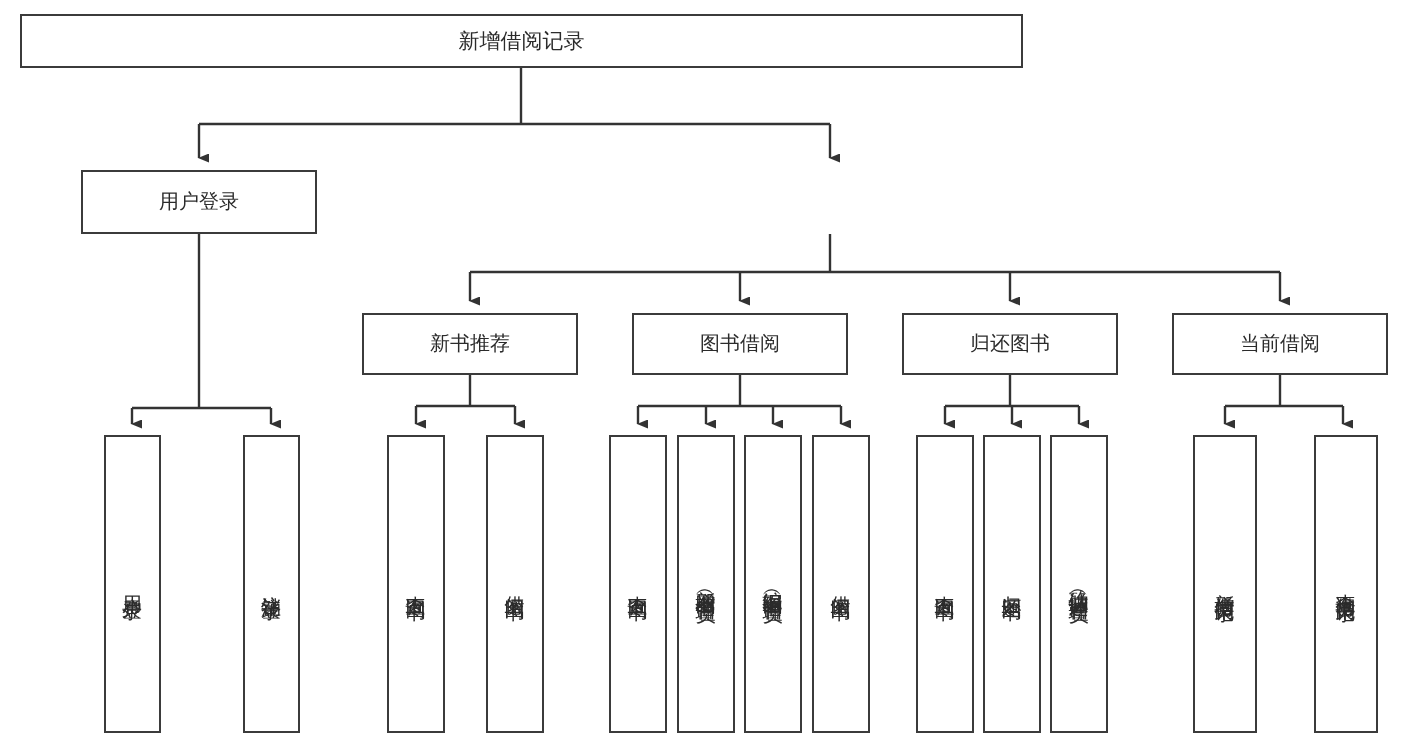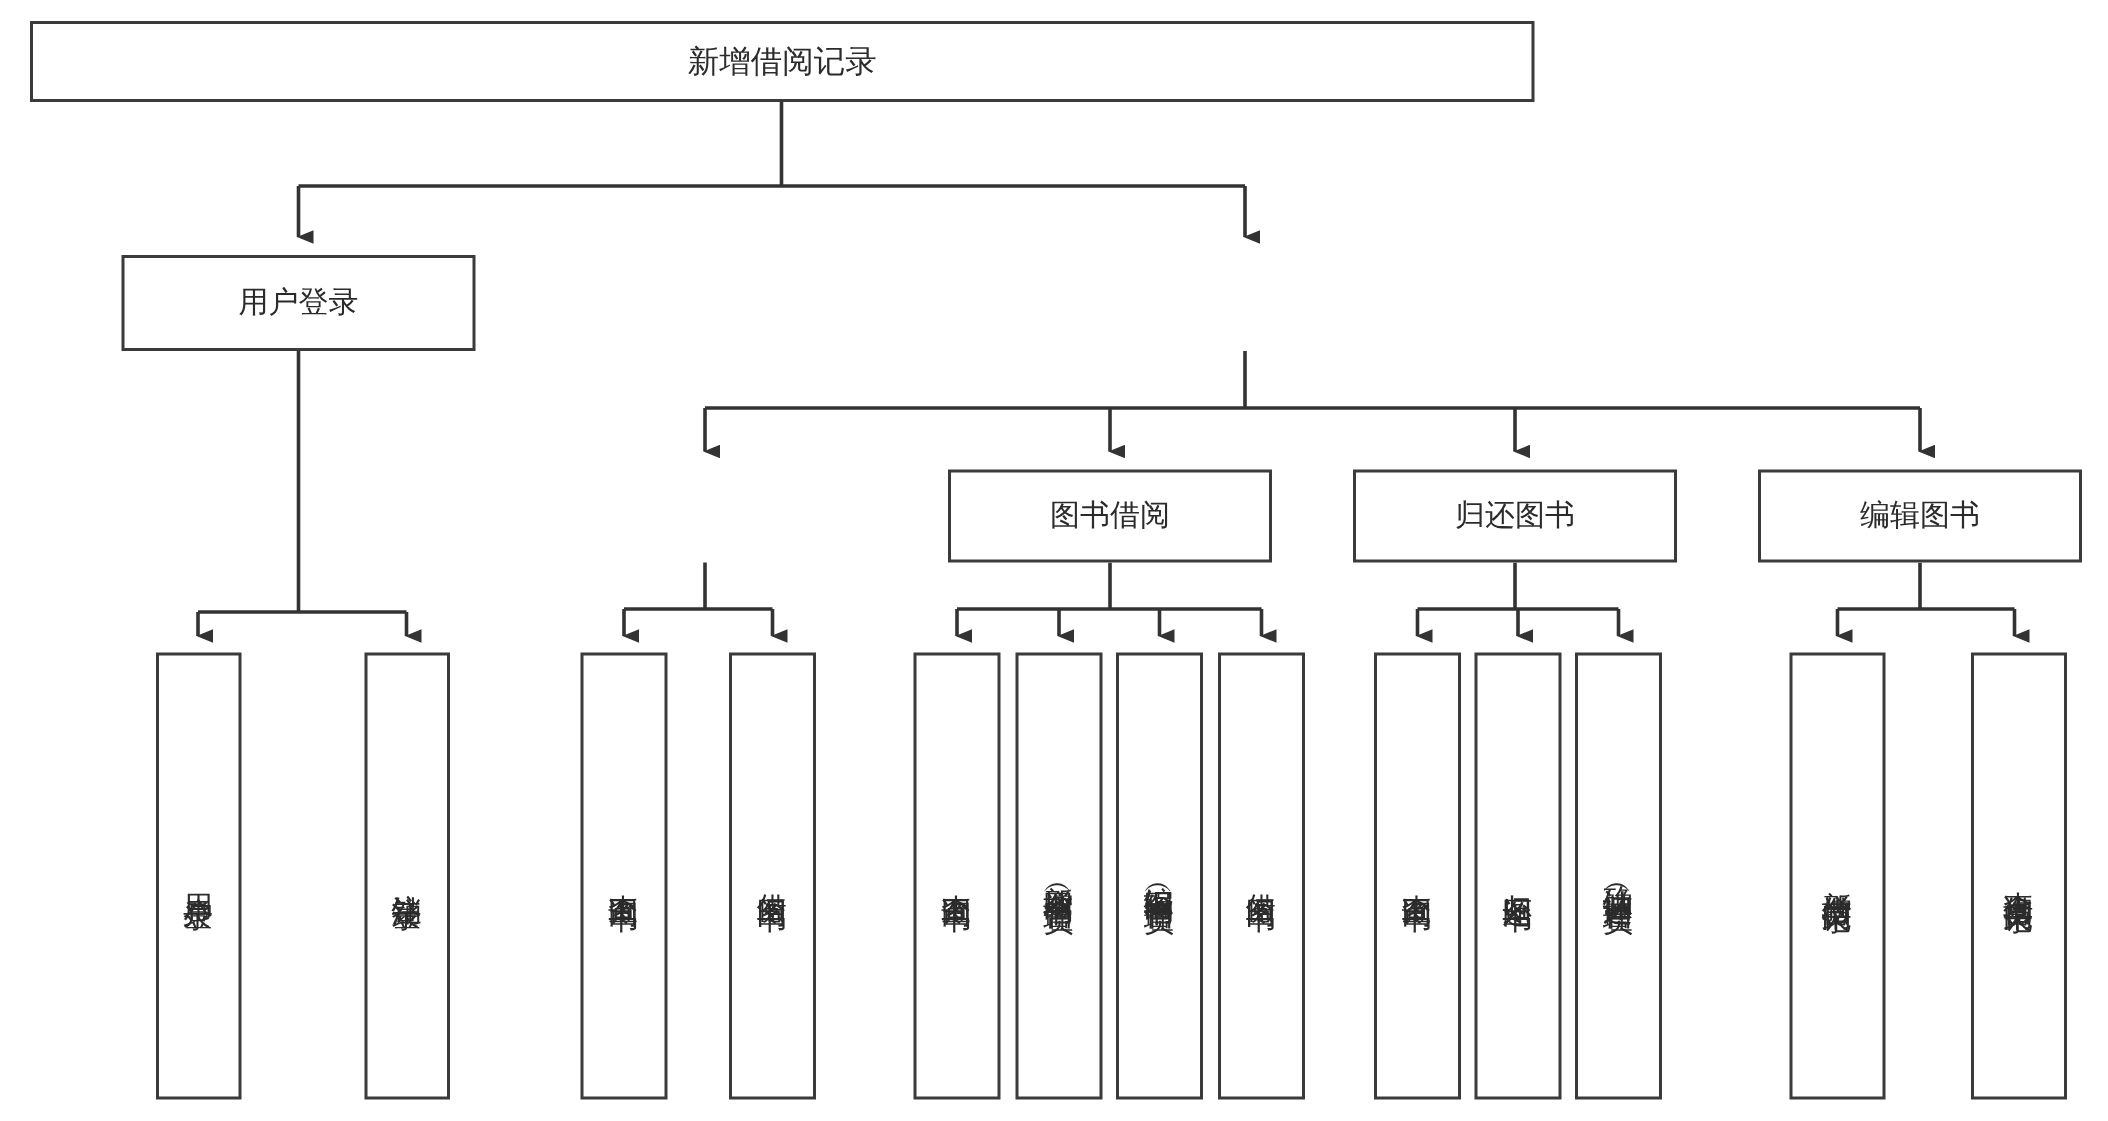--- a/index.html
+++ b/index.html
@@ -132,28 +132,31 @@
   </svg>
 
   <div class="node root" style="left:20px; top:14px; width:1003px; height:54px;">
     <span class="label">新增借阅记录</span>
   </div>
 
   <div class="node lvl2" style="left:81px; top:170px; width:236px; height:64px;">
     <span class="label">用户登录</span>
   </div>
 
+  <div class="node lvl3" style="left:362px; top:313px; width:216px; height:62px;">
+    <span class="label">新书推荐</span>
+  </div>
   <div class="node lvl3" style="left:632px; top:313px; width:216px; height:62px;">
     <span class="label">图书借阅</span>
   </div>
   <div class="node lvl3" style="left:902px; top:313px; width:216px; height:62px;">
     <span class="label">归还图书</span>
   </div>
   <div class="node lvl3" style="left:1172px; top:313px; width:216px; height:62px;">
-    <span class="label">编辑图书</span>
+    <span class="label">当前借阅</span>
   </div>
 
   <div class="node leaf" style="left:104px; top:435px; width:57px; height:298px;">
     <span class="label">用户登录</span>
   </div>
   <div class="node leaf" style="left:243px; top:435px; width:57px; height:298px;">
     <span class="label">注销登录</span>
   </div>
 
   <div class="node leaf" style="left:387px; top:435px; width:58px; height:298px;">

